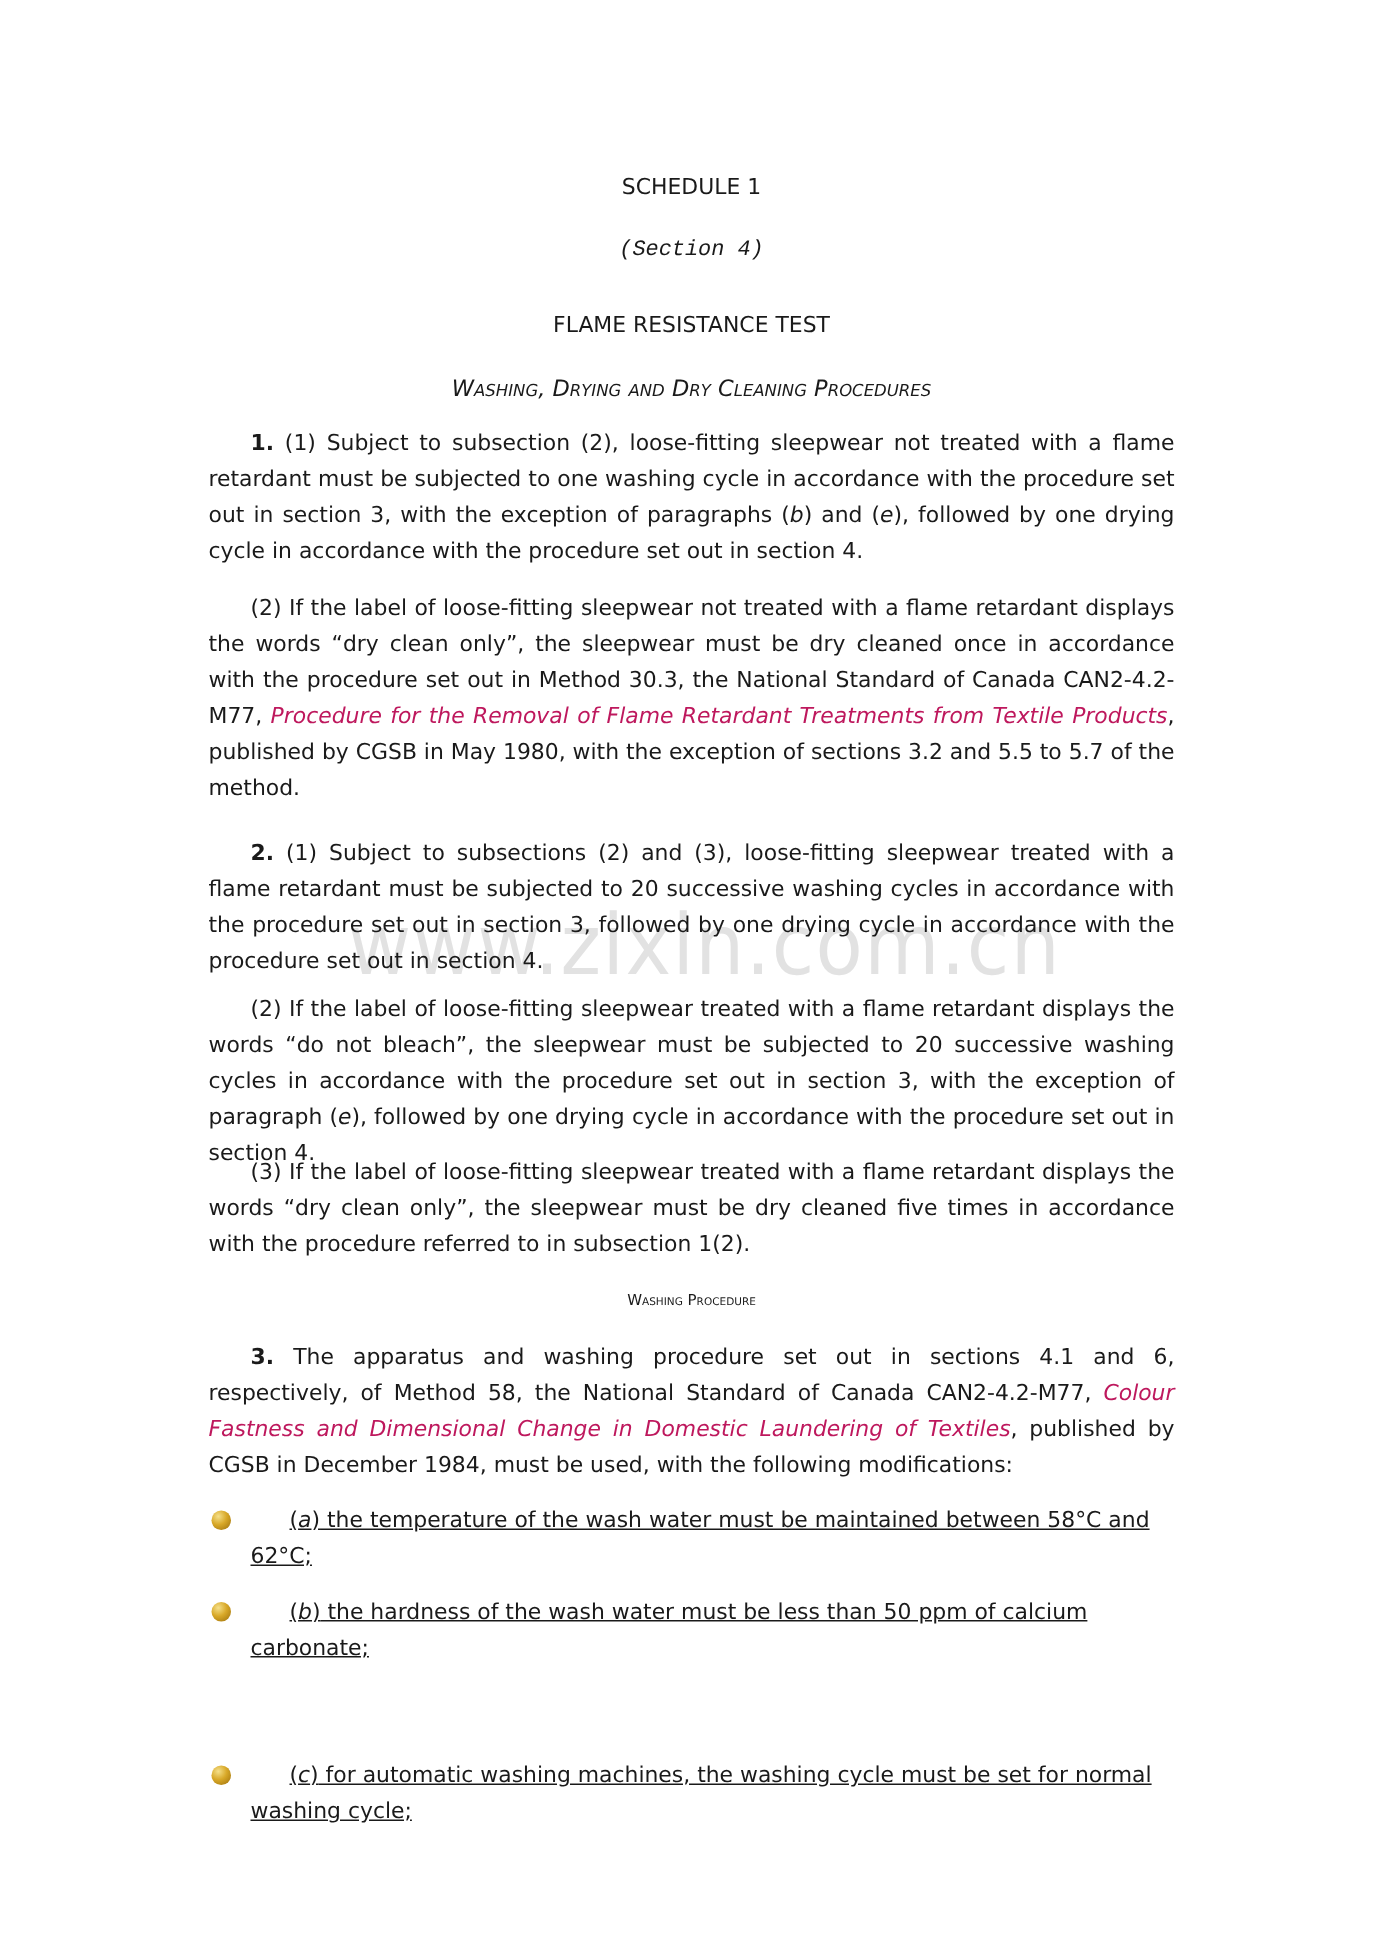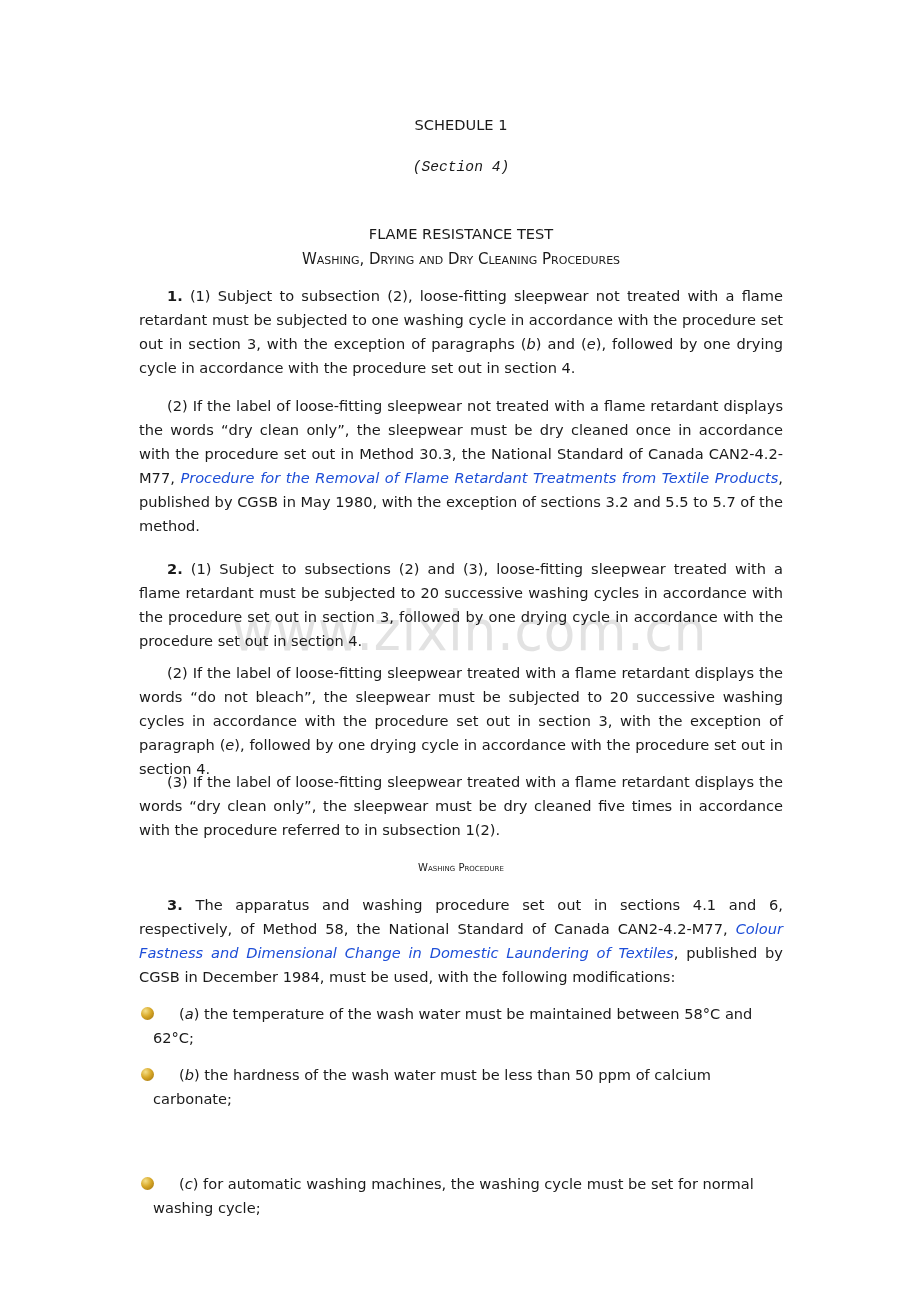--- a/index.html
+++ b/index.html
@@ -9,24 +9,24 @@
     color: #1a1a1a;
   }
   .page {
     position: absolute; left: 139px; top: 0; width: 644px;
     font-size: 14.6px; line-height: 24px;
   }
   .heading { position: absolute; left: 0; width: 644px; text-align: center; font-size: 14.6px; }
   .smallcaps { font-variant: small-caps; }
   .para { position: absolute; left: 0; width: 644px; text-indent: 28px; text-align: justify; }
   .para .num { font-weight: bold; }
-  .link { color: #1d4ed8; font-style: italic; }
+  .link { color: #be185d; font-style: italic; }
   i { font-style: italic; }
   .bullet-item { position: absolute; left: 0; width: 644px; }
-  .bullet-item .text { margin-left: 14px; text-indent: 26px; display: block; }
+  .bullet-item .text { margin-left: 28px; text-indent: 26px; display: block; text-decoration: underline; }
   .bullet {
     position: absolute; left: 2px; top: 5px; width: 13px; height: 13px; border-radius: 50%;
     background: radial-gradient(circle at 35% 30%, #f5e08a 0%, #d8a828 45%, #9a6d0a 100%);
   }
   .watermark {
     position: absolute; left: 232px; top: 598px; width: 470px;
     font-family: "DejaVu Sans", sans-serif; font-size: 56px; line-height: 66px;
     color: #e2e2e2; letter-spacing: 1px; z-index: 0; white-space: nowrap;
     transform: scaleX(0.92); transform-origin: left;
   }
@@ -34,22 +34,22 @@
 </style>
 </head>
 <body>
 
 <div class="watermark">www.zixin.com.cn</div>
 
 <div class="page">
 
   <div class="heading" style="top:113px;">SCHEDULE 1</div>
   <div class="heading" style="top:155px; font-style:italic;font-family:Liberation Mono, monospace;">(Section 4)</div>
-  <div class="heading" style="top:222px;">FLAME RESISTANCE TEST</div>
-  <div class="heading smallcaps" style="top:247px; font-size:15px;">Washing, Drying and Dry Cleaning Procedures</div>
+  <div class="heading" style="top:205px;">FLAME RESISTANCE TEST</div>
+  <div class="heading smallcaps" style="top:247px; font-size:15px;font-style:italic;">Washing, Drying and Dry Cleaning Procedures</div>
 
   <p class="para" style="top:284px; margin:0;"><span class="num">1.</span><span> (1) Subject to subsection (2), loose-fitting sleepwear not treated with a flame retardant must be subjected to one washing cycle in accordance with the procedure set out in section 3, with the exception of paragraphs (</span><i>b</i><span>) and (</span><i>e</i><span>), followed by one drying cycle in accordance with the procedure set out in section 4.</span></p>
 
   <p class="para" style="top:394px; margin:0;"><span>(2) If the label of loose-fitting sleepwear not treated with a flame retardant displays the words “dry clean only”, the sleepwear must be dry cleaned once in accordance with the procedure set out in Method 30.3, the National Standard of Canada CAN2-4.2-M77, </span><span class="link">Procedure for the Removal of Flame Retardant Treatments from Textile Products</span><span>, published by CGSB in May 1980, with the exception of sections 3.2 and 5.5 to 5.7 of the method.</span></p>
 
   <p class="para" style="top:557px; margin:0;"><span class="num">2.</span><span> (1) Subject to subsections (2) and (3), loose-fitting sleepwear treated with a flame retardant must be subjected to 20 successive washing cycles in accordance with the procedure set out in section 3, followed by one drying cycle in accordance with the procedure set out in section 4.</span></p>
 
   <p class="para" style="top:661px; margin:0;"><span>(2) If the label of loose-fitting sleepwear treated with a flame retardant displays the words “do not bleach”, the sleepwear must be subjected to 20 successive washing cycles in accordance with the procedure set out in section 3, with the exception of paragraph (</span><i>e</i><span>), followed by one drying cycle in accordance with the procedure set out in section 4.</span></p>
 
   <p class="para" style="top:770px; margin:0;"><span>(3) If the label of loose-fitting sleepwear treated with a flame retardant displays the words “dry clean only”, the sleepwear must be dry cleaned five times in accordance with the procedure referred to in subsection 1(2).</span></p>

